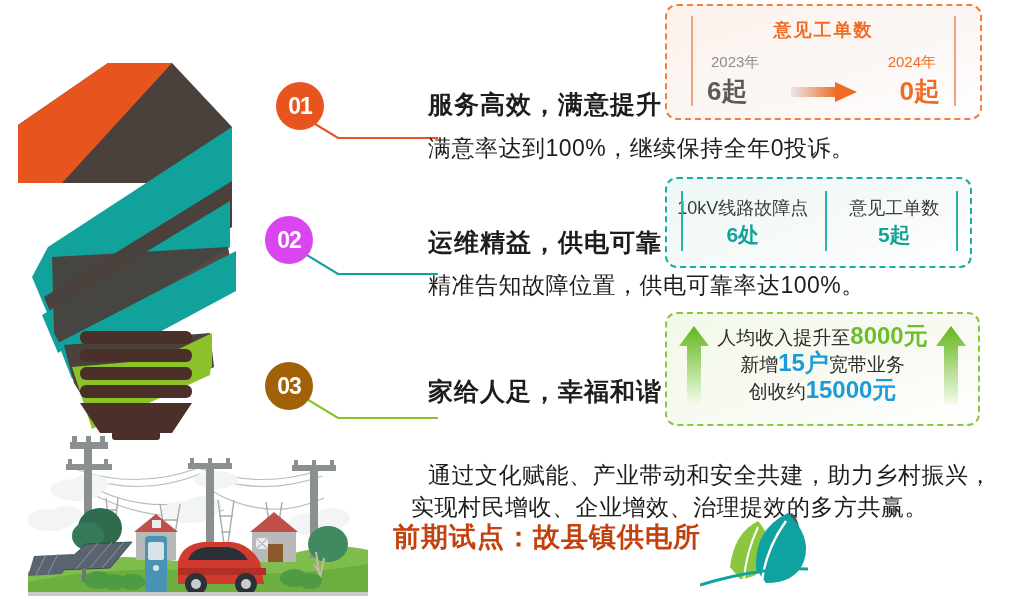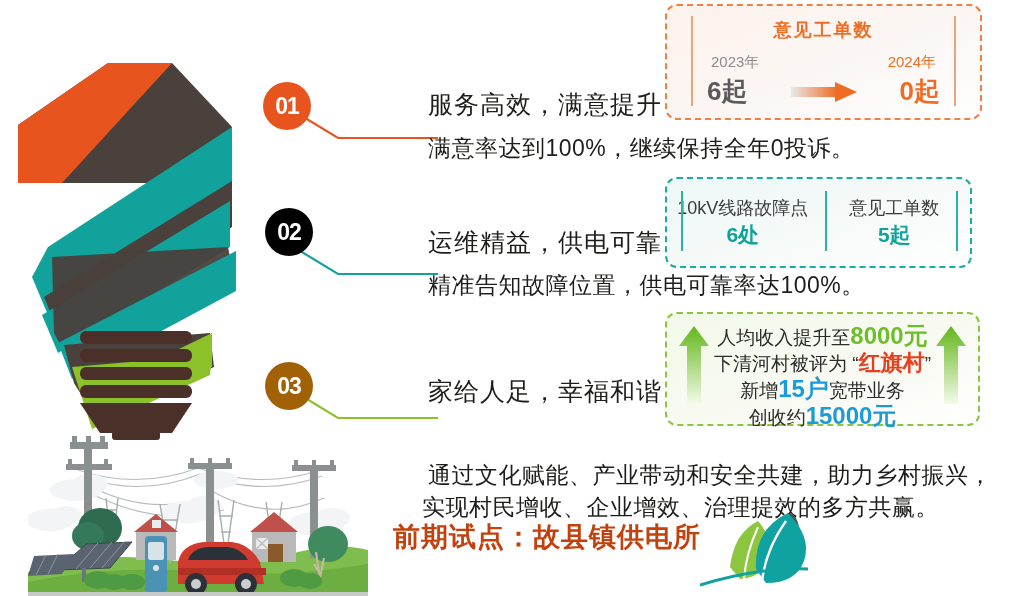--- a/index.html
+++ b/index.html
@@ -15,41 +15,41 @@
   .bulb{position:absolute;left:0px;top:15px;width:270px;height:440px;}
   .village{position:absolute;left:28px;top:432px;width:340px;height:164px;}
 
   
   .badge{
     position:absolute;width:48px;height:48px;border-radius:50%;
     color:#fff;font-weight:bold;font-size:23px;
     display:flex;align-items:center;justify-content:center;
     letter-spacing:-1px;z-index:5;
   }
-  .b1{left:263px;top:82px;background:#e8541e;}
-  .b2{left:265px;top:208px;background:#000000;}
+  .b1{left:276px;top:82px;background:#e8541e;}
+  .b2{left:265px;top:216px;background:#d946ef;}
   .b3{left:265px;top:362px;background:#a16207;}
   .connector{position:absolute;z-index:2;}
 
   
   .headline{
-    position:absolute;font-weight:normal;font-size:25px;color:#1d1d1b;
+    position:absolute;font-weight:bold;font-size:25px;color:#1d1d1b;
     letter-spacing:1px;white-space:nowrap;z-index:6;
   }
   .h1{left:428px;top:88px;}
   .h2{left:428px;top:226px;}
   .h3{left:428px;top:375px;}
   .body-text{
     position:absolute;font-size:23px;color:#1d1d1b;
     white-space:nowrap;z-index:6;letter-spacing:.5px;
   }
   .t1{left:428px;top:133px;}
   .t2{left:428px;top:270px;}
   .t3a{left:428px;top:460px;}
-  .t3b{left:422px;top:492px;}
+  .t3b{left:411px;top:492px;}
 
   
   .card{position:absolute;border-radius:12px;z-index:4;}
   .card1{
     left:665px;top:4px;width:313px;height:112px;
     background:linear-gradient(160deg,#fdf2ec 0%,#fbf7f5 60%,#ffffff 100%);
     border:2px dashed #ef7f43;
   }
   .card2{
     left:665px;top:177px;width:303px;height:87px;
@@ -300,23 +300,20 @@
       <polygon points="15,0 30,20 22,20 22,78 8,78 8,20 0,20" fill="url(#ug)"></polygon>
     </svg>
     <svg style="position:absolute;right:12px;top:12px;" width="30" height="78" viewBox="0 0 30 78">
       <polygon points="15,0 30,20 22,20 22,78 8,78 8,20 0,20" fill="url(#ug)"></polygon>
     </svg>
     <div class="c3lines">
       <div class="c3line">
         <span>人均收入提升至</span><span class="g-green">8000元</span>
       </div>
       <div class="c3line">
-        <span>下清河村被评为 “</span><span class="g-red">红旗村</span><span>”</span>
-      </div>
-      <div class="c3line">
         <span>新增</span><span class="g-blue">15户</span><span>宽带业务</span>
       </div>
       <div class="c3line">
         <span>创收约</span><span class="g-blue">15000元</span>
       </div>
     </div>
   </div>
 
   <div class="footer-text">前期试点：故县镇供电所</div>
 

